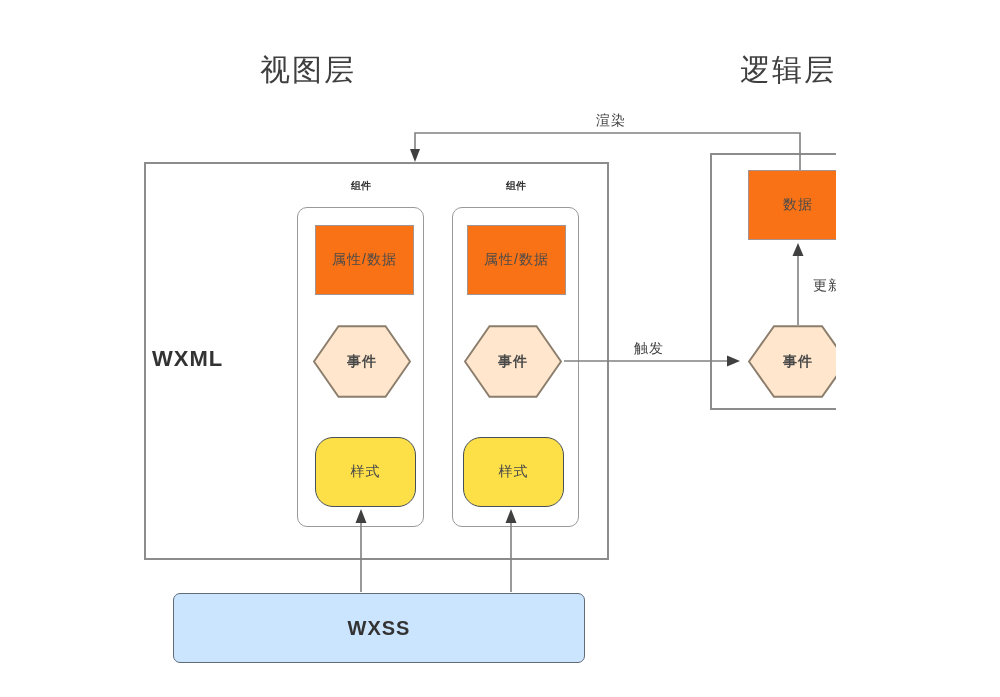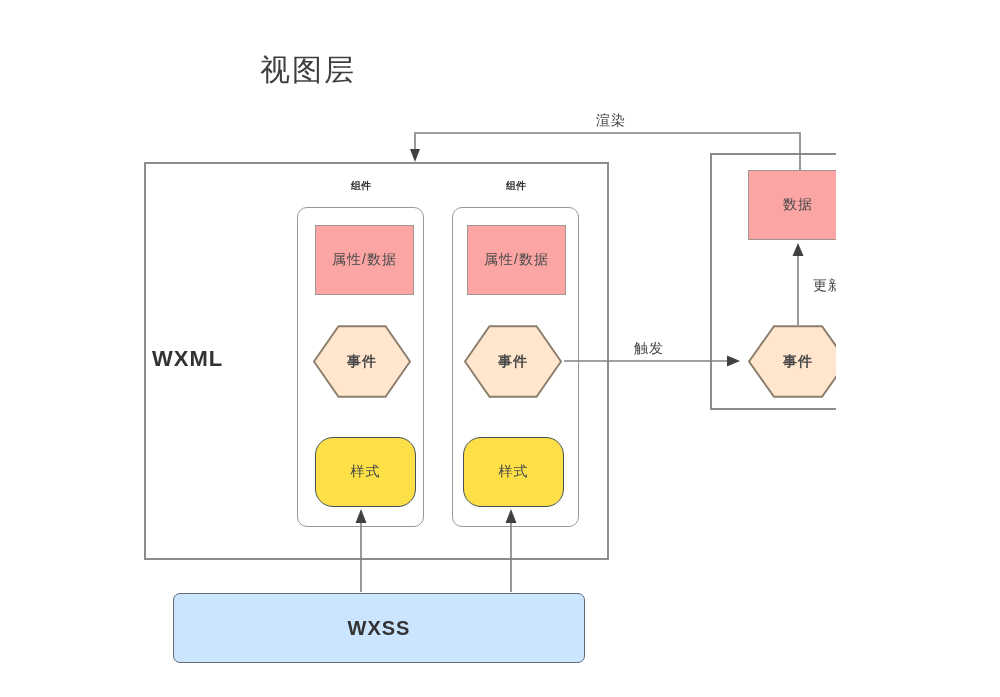--- a/index.html
+++ b/index.html
@@ -61,21 +61,21 @@
   .shape-label {
     font-size: 14px;
     color: #4a4a4a;
     letter-spacing: 1px;
     white-space: nowrap;
   }
 
   .pink-box {
     position: absolute;
     width: 97px; height: 68px;
-    background: #fca5a5;
+    background: #f97316;
     border: 1.5px solid #a59392;
     display: flex; align-items: center; justify-content: center;
   }
 
   .hex {
     position: absolute;
     width: 98px; height: 73px;
     display: flex; align-items: center; justify-content: center;
   }
   .hex svg { position: absolute; inset: 0; width: 100%; height: 100%; }
@@ -131,20 +131,21 @@
     letter-spacing: 1px;
     white-space: nowrap;
   }
 </style>
 </head>
 <body>
 
 <div class="stage">
 
   <div class="layer-title" style="left:260px; top:50px;">视图层</div>
+  <div class="layer-title" style="left:740px; top:50px;">逻辑层</div>
 
   <div class="wxml-box"></div>
   <div class="wxml-label">WXML</div>
 
   <div class="component-header" style="left:297px;">组件</div>
   <div class="component-box" style="left:297px;"></div>
   <div class="pink-box" style="left:315px; top:225px;">
     <span class="shape-label">属性/数据</span>
   </div>
   <div class="hex" style="left:313px; top:325px;">

